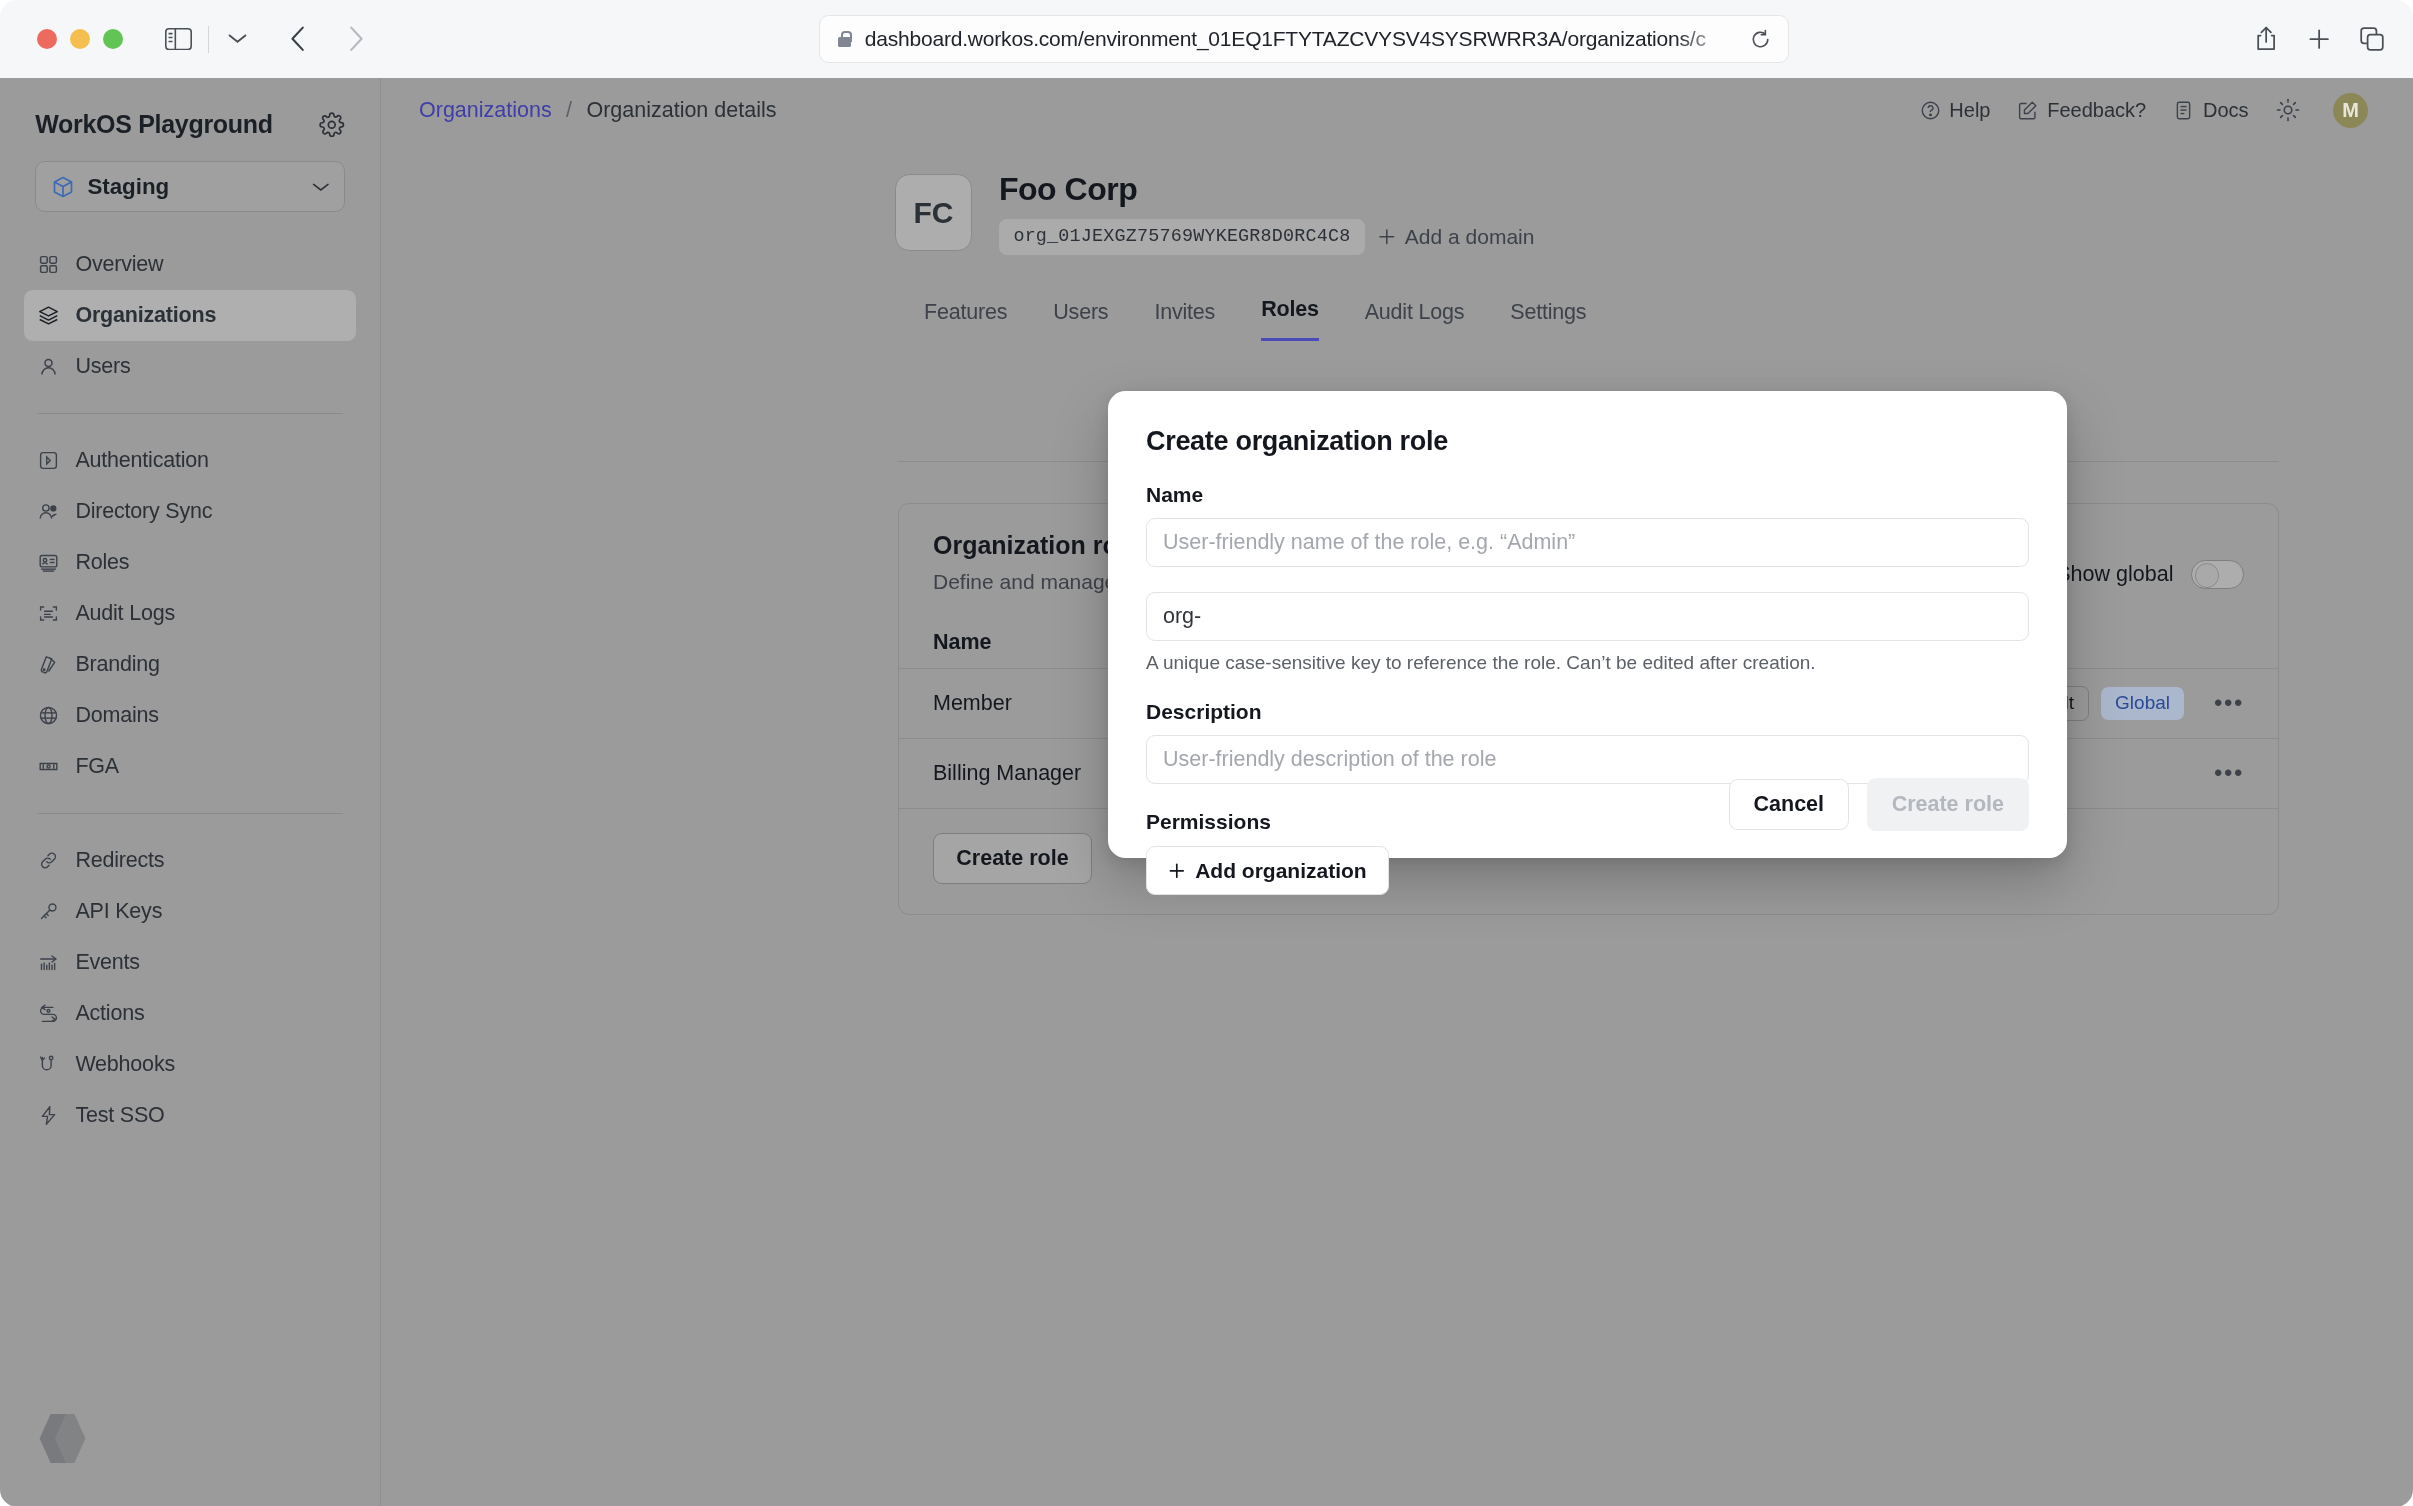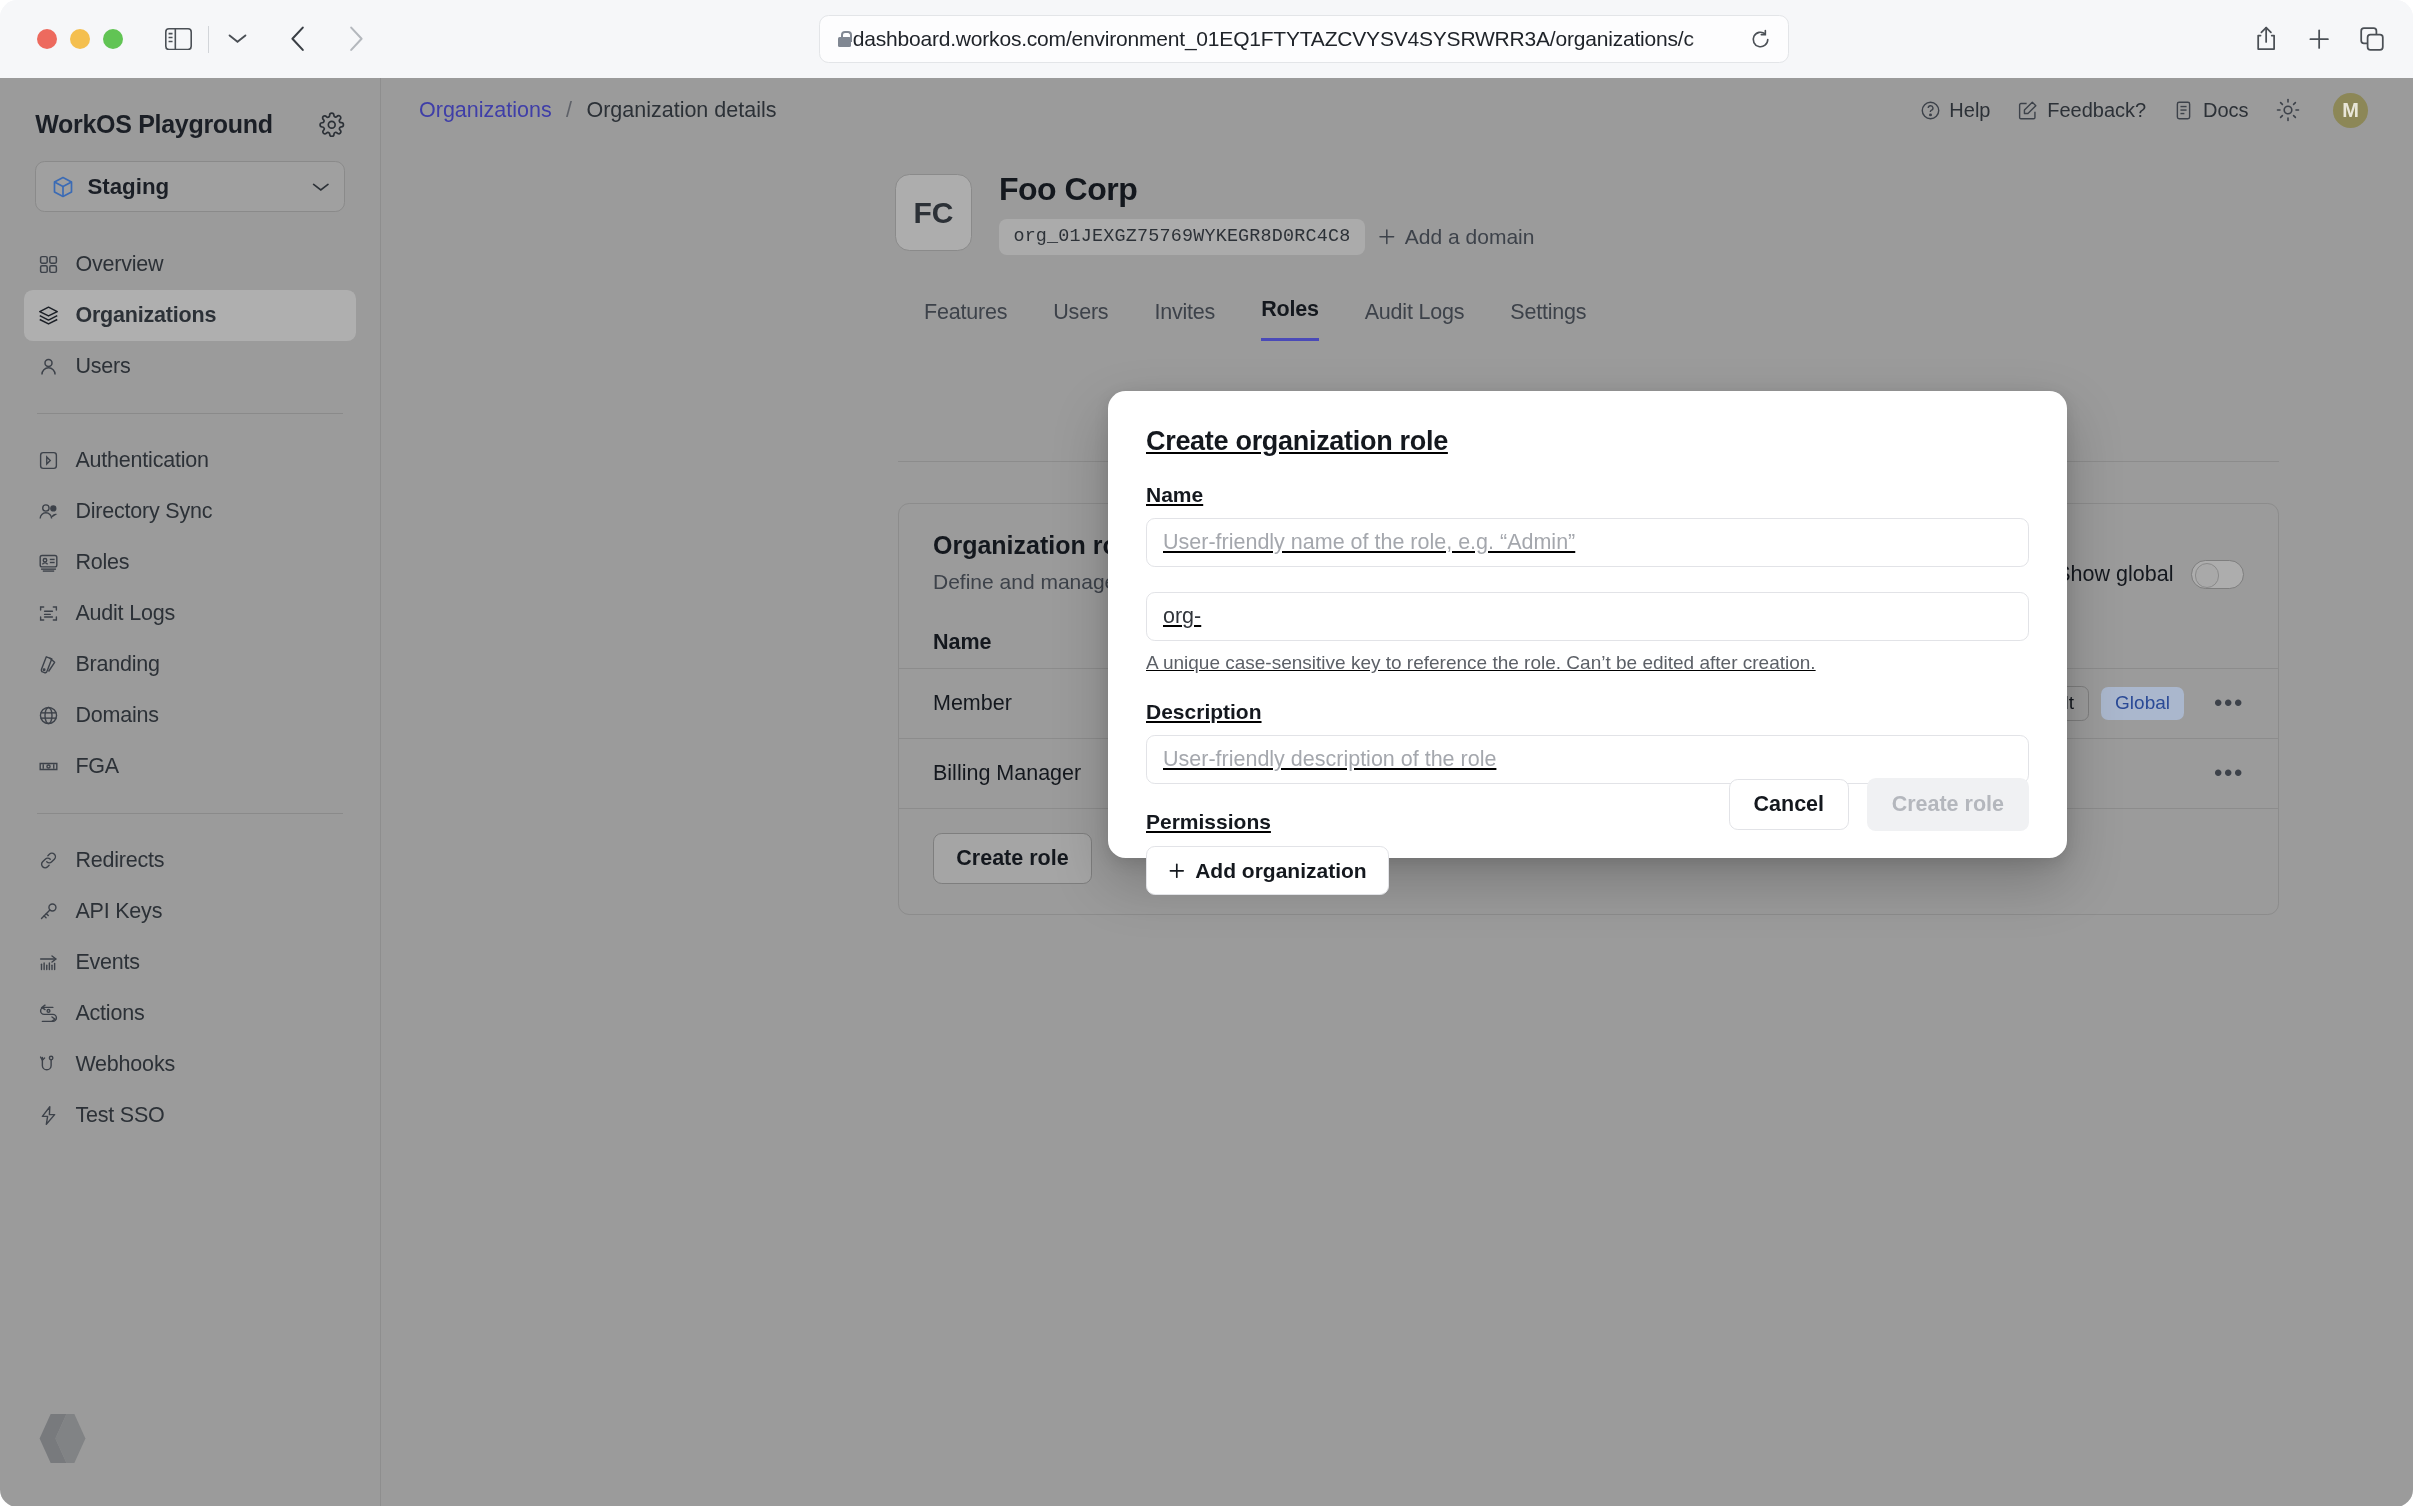--- a/index.html
+++ b/index.html
@@ -35,21 +35,21 @@
     width: 43px; height: 43px; display: flex; align-items: center; justify-content: center;
     color: #4b5056;
   }
   .vdiv { width: 0.8px; height: 27px; background: #d2d5d9; margin: 0 8px; }
   .navarrows { display: flex; align-items: center; gap: 14.4px; margin-left: 17.6px; }
 
   .urlwrap { flex: 1; display: flex; justify-content: center; }
   .urlbar {
     width: 970px; height: 48px;
     background: #fdfdfe; border: 0.8px solid #e3e5e8; border-radius: 9.6px;
-    display: flex; align-items: center; padding: 0 17.6px; gap: 2px;
+    display: flex; align-items: center; padding: 0 17.6px; gap: 14px;
     position: relative;
   }
   .url-text {
     font-size: 21px; color: #20242a; letter-spacing: -0.2px;
     white-space: nowrap; overflow: hidden; flex: 1;
     -webkit-mask-image: linear-gradient(to right, #000 93%, transparent 100%);
     mask-image: linear-gradient(to right, #000 93%, transparent 100%);
   }
   .lock { width: 12.8px; height: 16px; position: relative; flex: none; }
   .lock::before {
@@ -190,21 +190,20 @@
   }
 
   
   .modal {
     position: absolute; left: 727px; top: 313px;
     width: 959px; height: 467px;
     background: #ffffff; border-radius: 17.6px;
     box-shadow: 0 24px 56px rgba(0,0,0,0.22), 0 4.8px 14.4px rgba(0,0,0,0.10);
     padding: 35px 38px 0 38px;
     z-index: 50;
-    text-decoration: underline;
   }
   .modal-title { font-size: 27px; font-weight: 700; color: #14181e; letter-spacing: -0.3px; }
   .field { margin-top: 25.5px; }
   .field-label { font-size: 21px; font-weight: 700; color: #14181e; }
   .field-input {
     margin-top: 11.2px; height: 49px; border: 0.8px solid #e2e3e7; border-radius: 8.8px;
     display: flex; align-items: center; padding: 0 16px;
     font-size: 21.5px; background: #fff;
   }
   .ph { color: #a4a7ad; }

